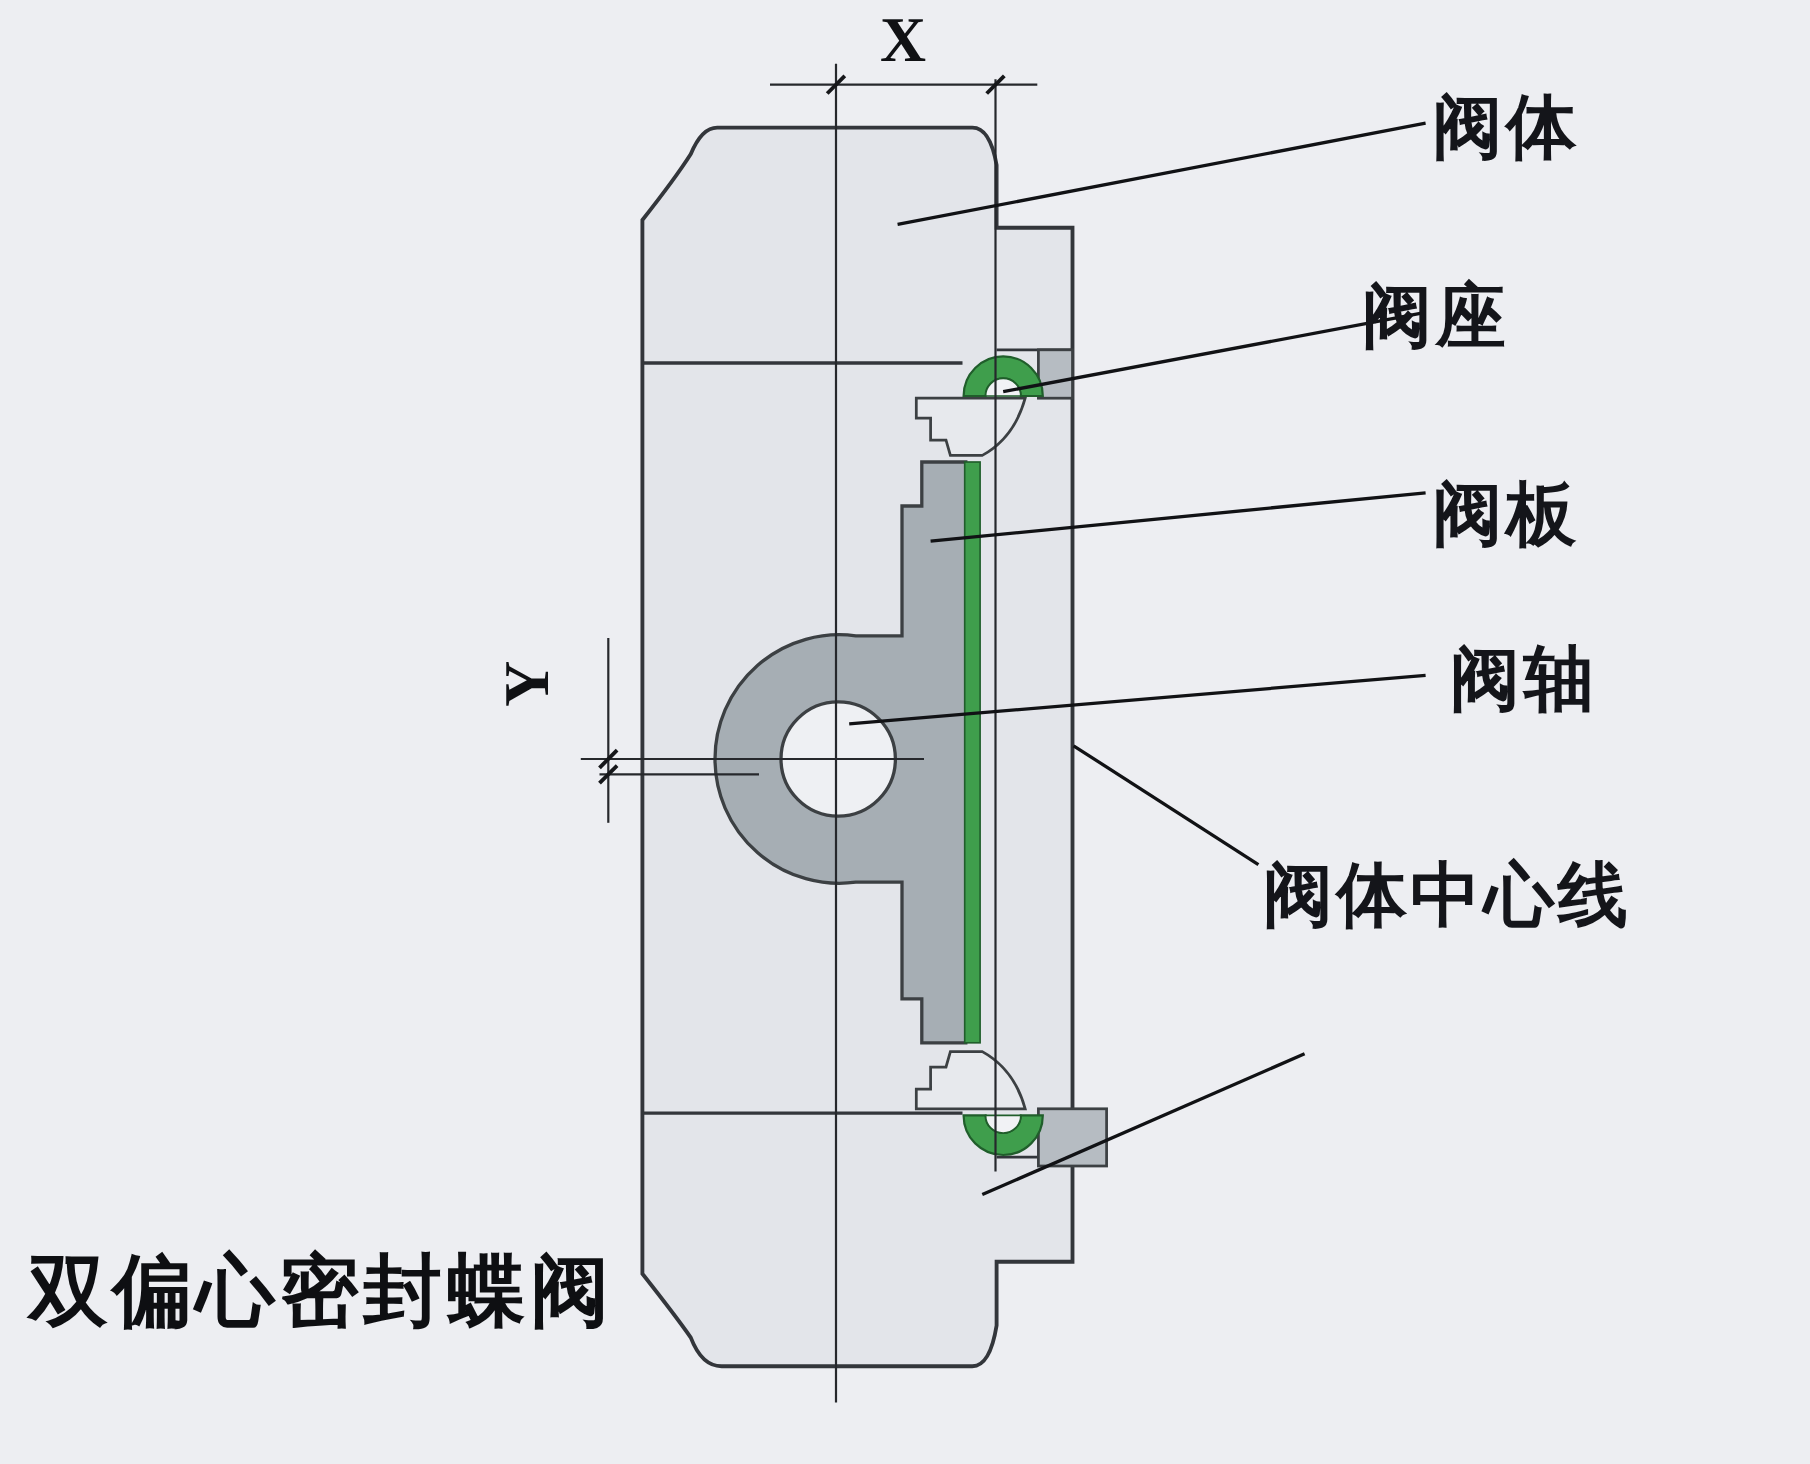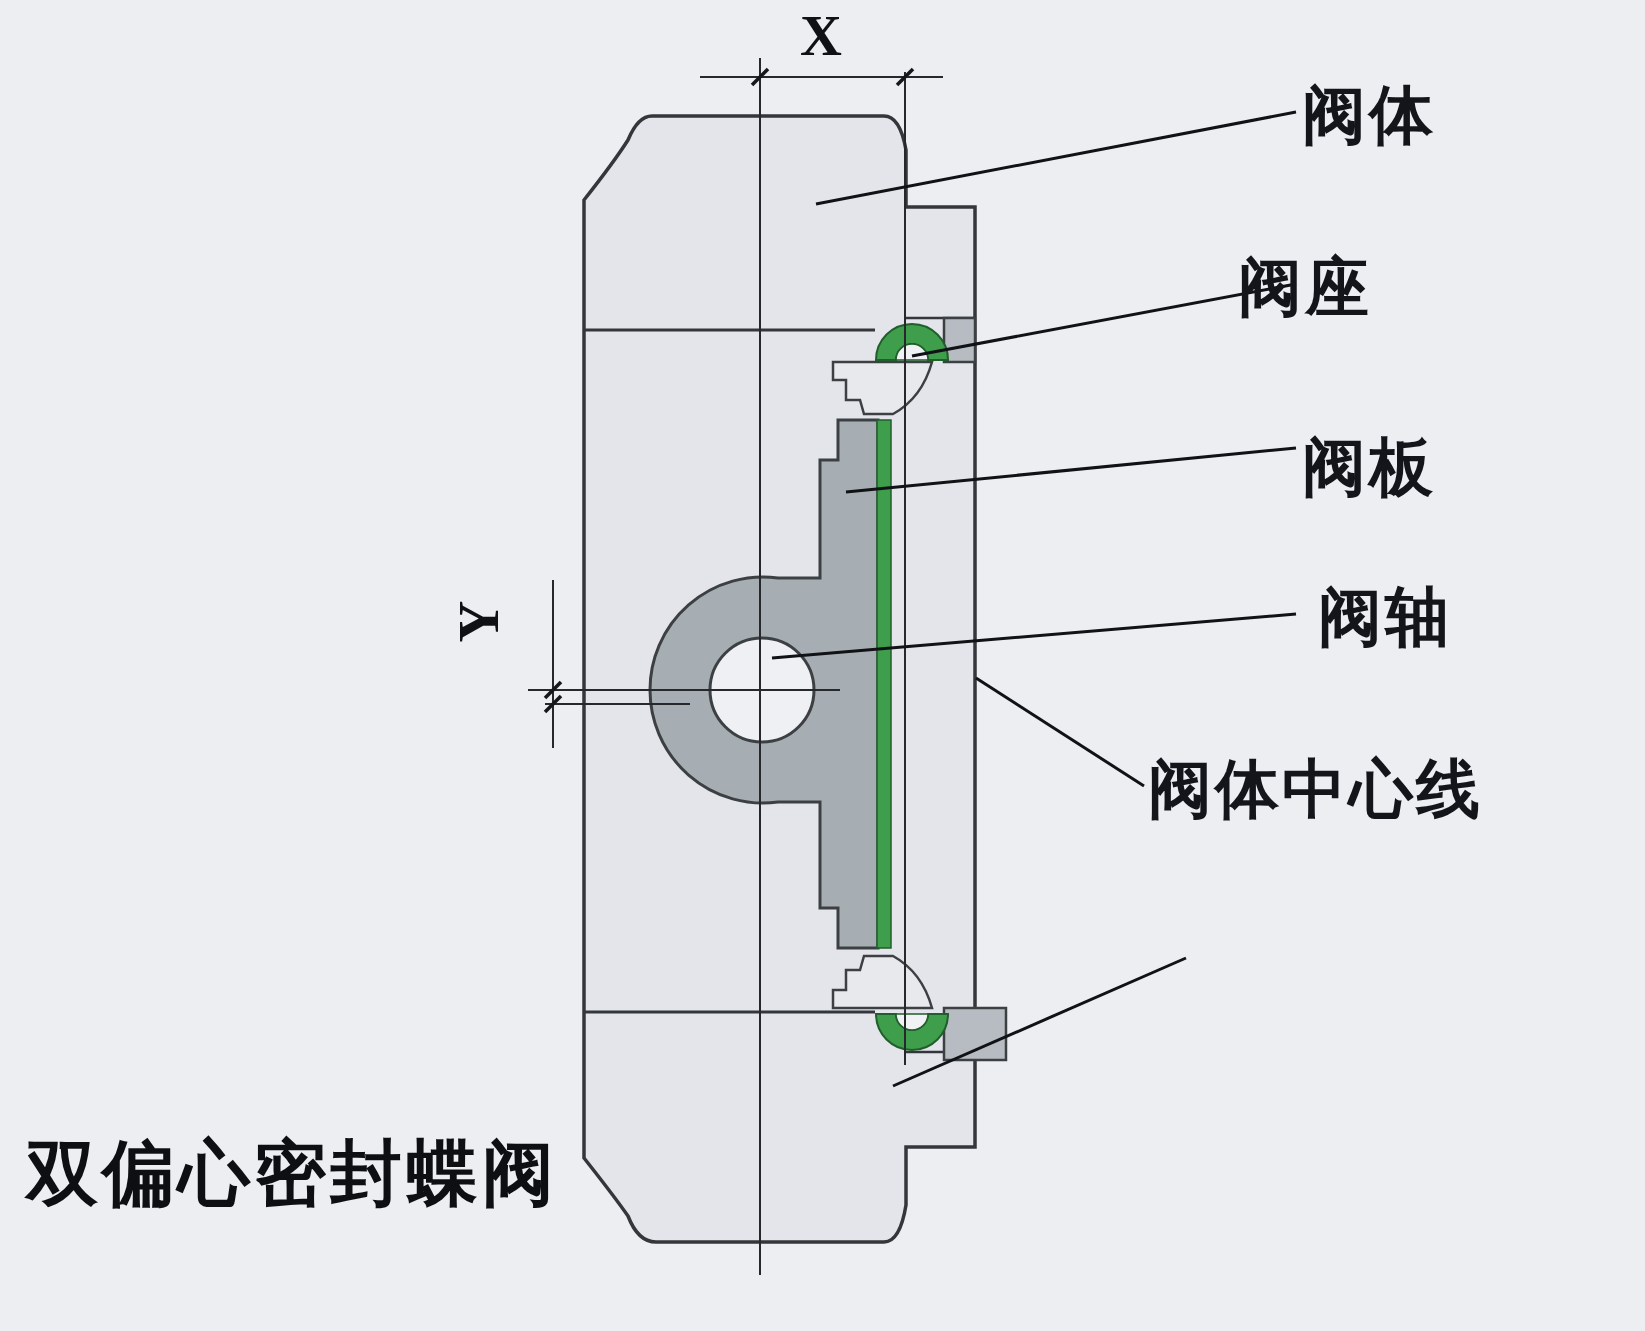--- a/index.html
+++ b/index.html
@@ -103,18 +103,18 @@
   <div class="dim-letter rot" style="left:458px; top:588px;">Y</div>
 
   <div class="label" style="left:1302px; top:82px;">阀体</div>
 
   <div class="label" style="left:1238px; top:254px;">阀座</div>
 
   <div class="label" style="left:1302px; top:418px;margin-top:16px;">阀板</div>
 
   <div class="label" style="left:1302px; top:584px;margin-left:16px;">阀轴</div>
 
-  <div class="label" style="left:1148px; top:756px;">阀体中心线</div>
+  <div class="label" style="left:1148px; top:780px;">阀体中心线</div>
 
 
   <div class="main-title" style="left:26px; top:1126px;">双偏心密封蝶阀</div>
 
 </div>
 
 </body></html>

